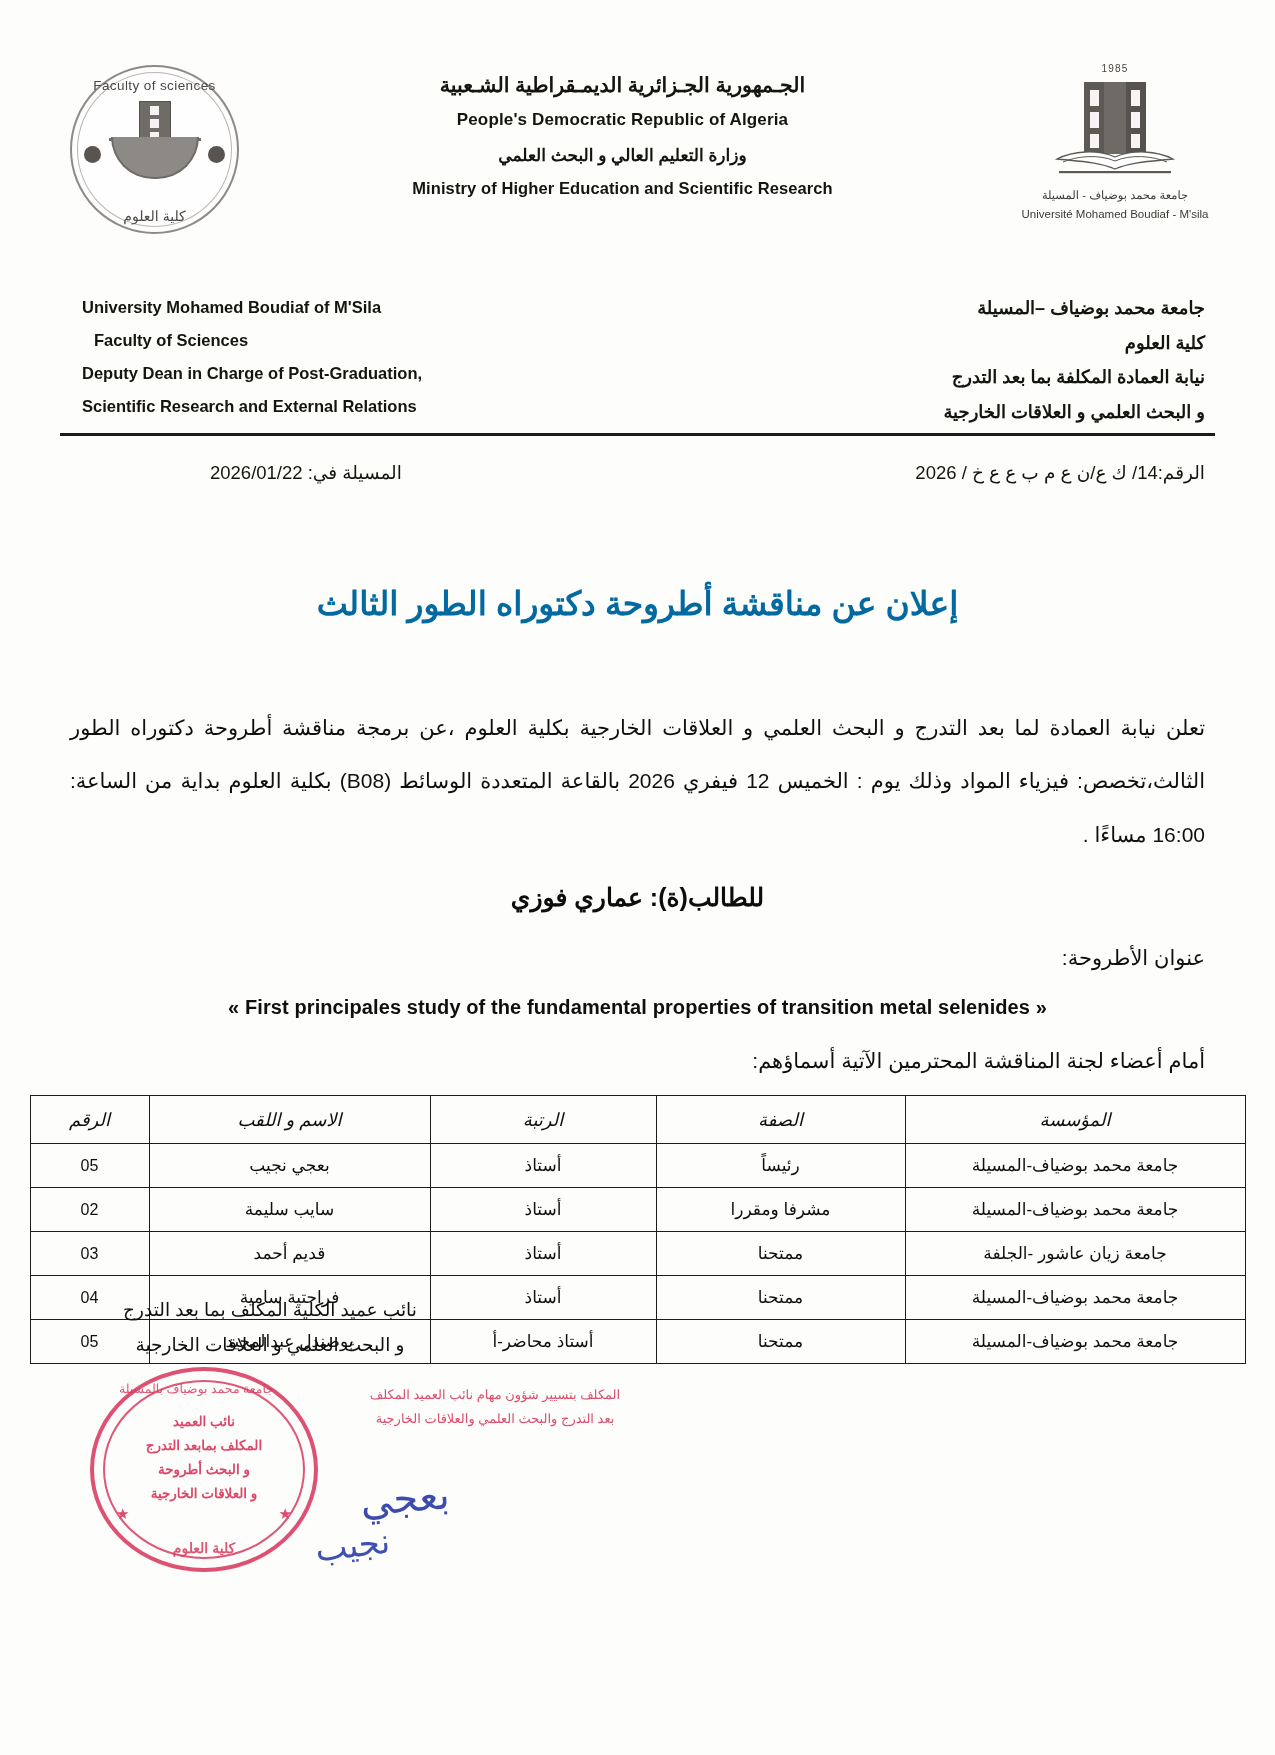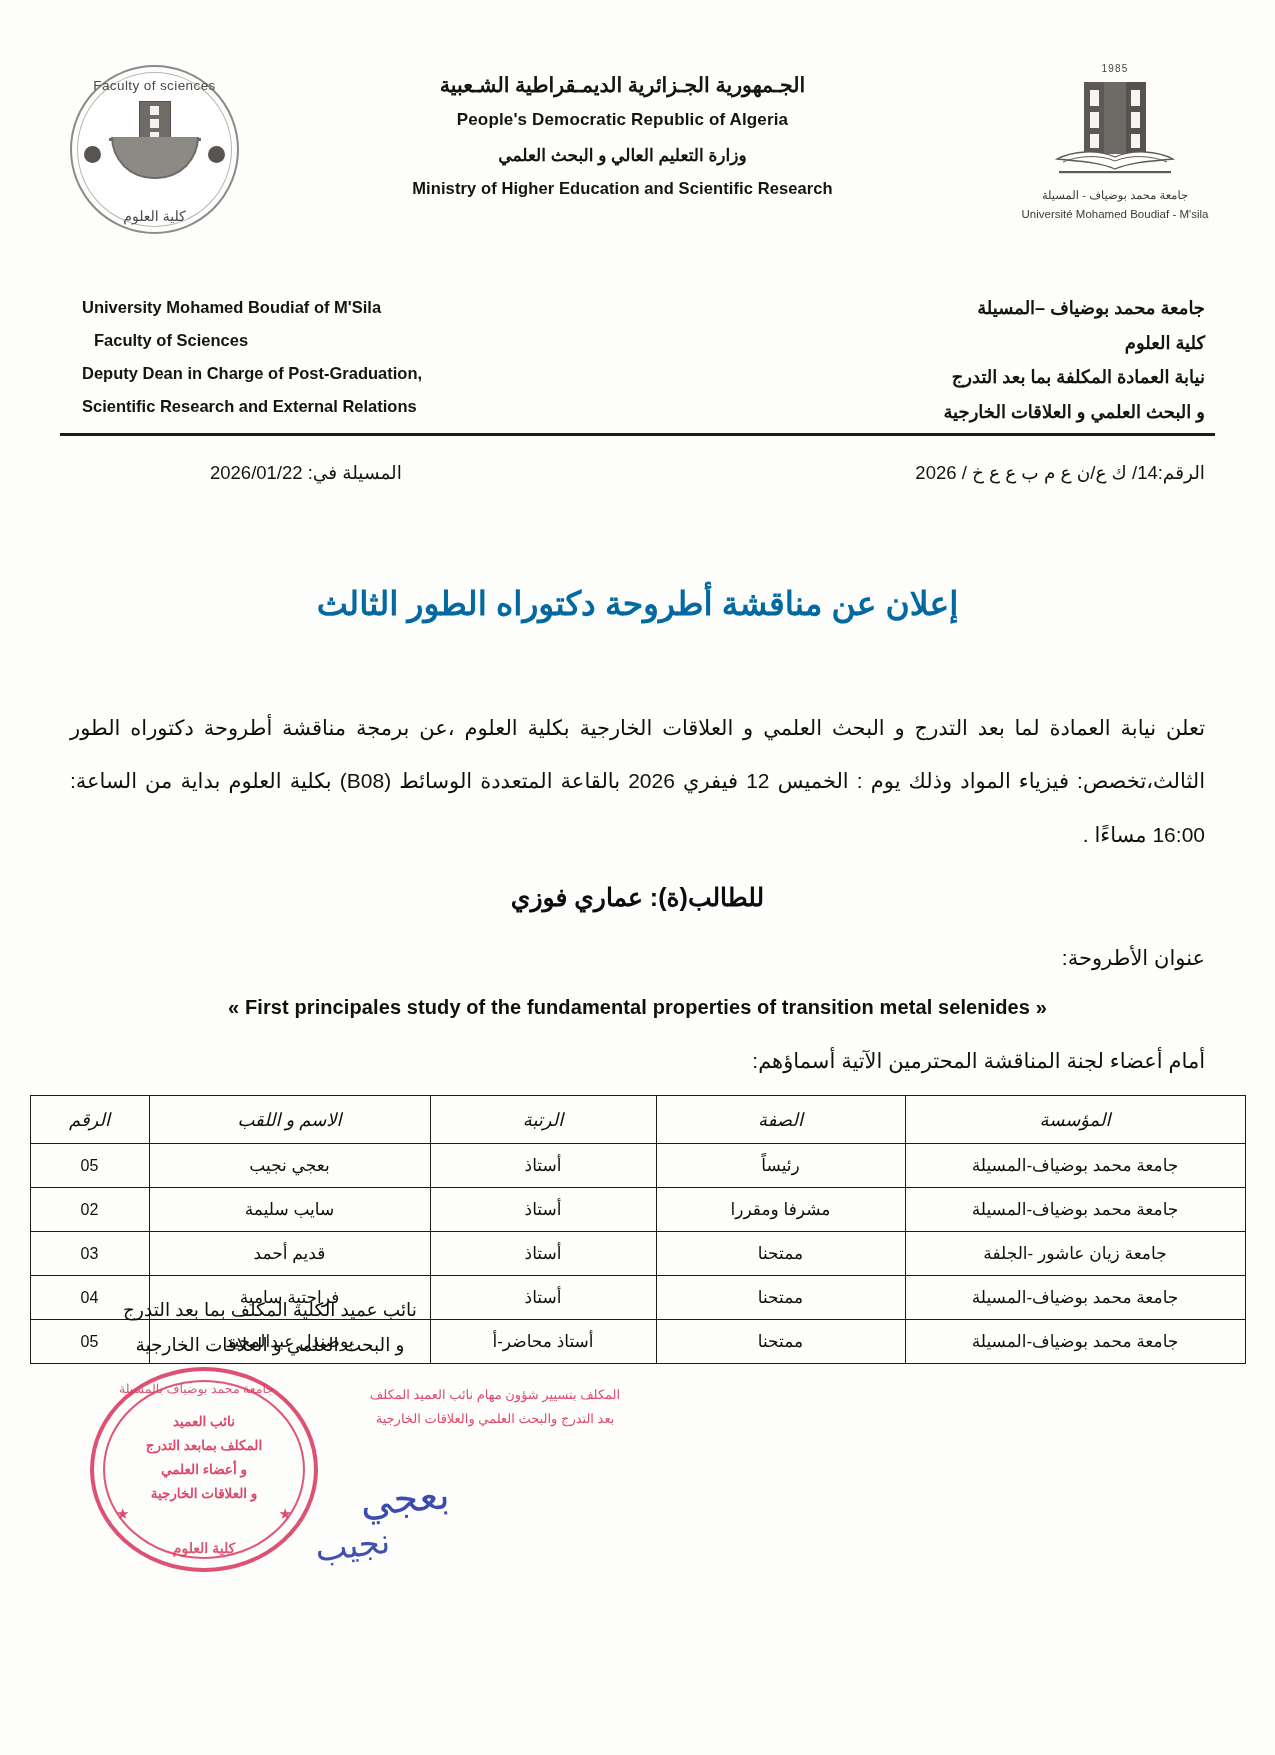--- a/index.html
+++ b/index.html
@@ -406,21 +406,21 @@
     <div>و البحث العلمي و العلاقات الخارجية</div>
   </div>
 
   <div class="stamp-area">
     <div class="stamp">
       <div class="ring"></div>
       <div class="ring2"></div>
       <div class="arc-top">جامعة محمد بوضياف بالمسيلة</div>
       <div class="txt t1">نائب العميد</div>
       <div class="txt t2">المكلف بمابعد التدرج</div>
-      <div class="txt t3">و أعضاء العلمي</div>
+      <div class="txt t3">و البحث أطروحة</div>
       <div class="txt t4">و العلاقات الخارجية</div>
       <div class="star s1">★</div>
       <div class="star s2">★</div>
       <div class="arc-bot">كلية العلوم</div>
     </div>
 
     <div class="stamp-lines">
       <div>المكلف بتسيير شؤون مهام نائب العميد المكلف</div>
       <div>بعد التدرج والبحث العلمي والعلاقات الخارجية</div>
     </div>

